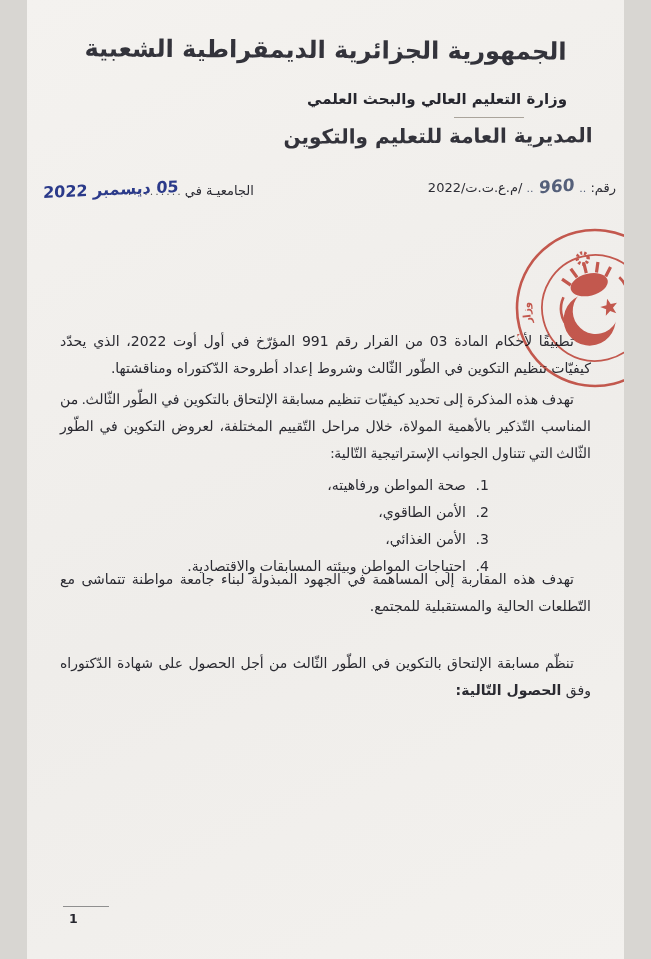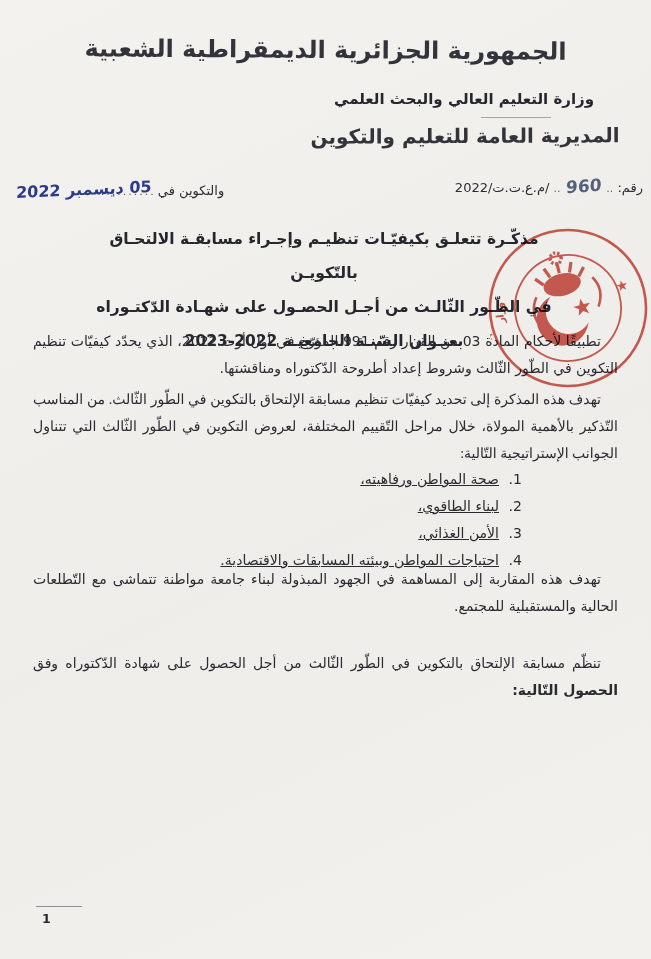--- a/index.html
+++ b/index.html
@@ -1,18 +1,18 @@
 <!DOCTYPE html>
 <html lang="ar" dir="rtl"><head>
 <meta charset="utf-8">
 <style>
   html,body{margin:0;padding:0;background:#d8d6d2;}
   .page{
     position:relative;
-    width:651px;height:959px;
+    width:597px;height:959px;
     margin:0 auto;
     background:linear-gradient(155deg,#f4f2ef 0%,#efedea 55%,#f3f1ee 100%);
     font-family:"DejaVu Sans",sans-serif;
     color:#2a2a31;
     direction:rtl;
     overflow:hidden;
   }
   
   .republic{
     position:absolute;top:36px;left:0;right:0;
@@ -75,21 +75,21 @@
   }
   .block p{margin:0;text-indent:17px;}
   .b-p1{top:328px;}
   .b-p2{top:386px;font-family:Liberation Serif, serif;}
   .b-list1{top:464px;}
   .b-p3{top:566px;}
   .b-p4{top:622px;}
   .b-p5{top:650px;}
   .b-list2{top:706px;}
   .b-note{top:820px;font-weight:bold;}
-  ol.doc-list{margin:2px;padding:0 112px 0 0;list-style:decimal;text-decoration:underline;}
+  ol.doc-list{margin:8px;padding:0 112px 0 0;list-style:decimal;}
   ol.doc-list li{line-height:27px;padding-right:5px;}
   .bold{font-weight:bold;}
   
   .footer-rule{position:absolute;left:36px;bottom:52px;width:46px;height:1.5px;background:#8f8f8f;}
   .page-num{position:absolute;left:42px;bottom:33px;font-size:12.5px;font-weight:bold;color:#26262e;}
 </style>
 </head>
 <body>
 
 <div class="page">
@@ -103,44 +103,39 @@
 
   <div class="ref-line">
     <span>رقم:</span>
     <span class="ref-dots">..</span>
     <span class="hand-number">960</span>
     <span class="ref-dots">..</span>
     <span>/م.ع.ت.ت/2022</span>
   </div>
 
   <div class="date-line">
-    <span>والتكوين في</span>
+    <span>الجامعيـة في</span>
     <span class="date-dots-wrap">
       <span class="date-dots">..........</span>
       <span class="hand-date">05 ديسمبر 2022</span>
     </span>
   </div>
 
-  <div class="title-block">
-    <div>مذكّـرة تتعلـق بكيفيّـات تنظيـم وإجـراء مسابقـة الالتحـاق بالتّكويـن</div>
-    <div>في الطّـور الثّالـث من أجـل الحصـول على شهـادة الدّكتـوراه</div>
-    <div>بعنـوان السّنـة الجامعيـة 2022‏-‏2023</div>
-  </div>
 
   <div class="block b-p1">
     <p>تطبيقًا لأحكام المادة 03 من القرار رقم 991 المؤرّخ في أول أوت 2022، الذي يحدّد كيفيّات تنظيم التكوين في الطّور الثّالث وشروط إعداد أطروحة الدّكتوراه ومناقشتها.</p>
   </div>
 
   <div class="block b-p2">
     <p>تهدف هذه المذكرة إلى تحديد كيفيّات تنظيم مسابقة الإلتحاق بالتكوين في الطّور الثّالث. من المناسب التّذكير بالأهمية المولاة، خلال مراحل التّقييم المختلفة، لعروض التكوين في الطّور الثّالث التي تتناول الجوانب الإستراتيجية التّالية:</p>
   </div>
 
   <ol class="block b-list1 doc-list">
       <li>صحة المواطن ورفاهيته،</li>
-      <li>لبناء الطاقوي،</li>
+      <li>الأمن الطاقوي،</li>
       <li>الأمن الغذائي،</li>
       <li>احتياجات المواطن وبيئته المسابقات والاقتصادية.</li>
     </ol>
 
   <div class="block b-p3">
     <p>تهدف هذه المقاربة إلى المساهمة في الجهود المبذولة لبناء جامعة مواطنة تتماشى مع التّطلعات الحالية والمستقبلية للمجتمع.</p>
   </div>
 
 
   <div class="block b-p5">

